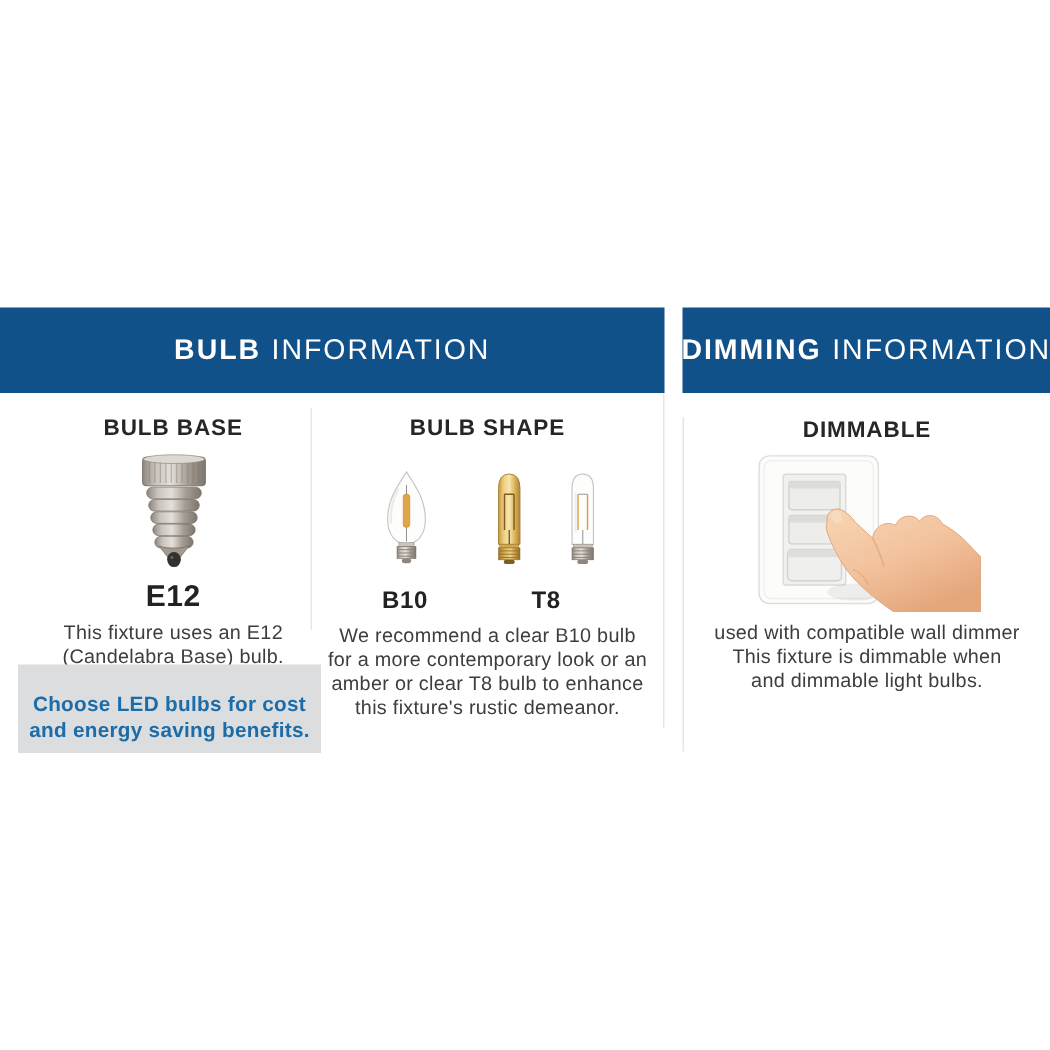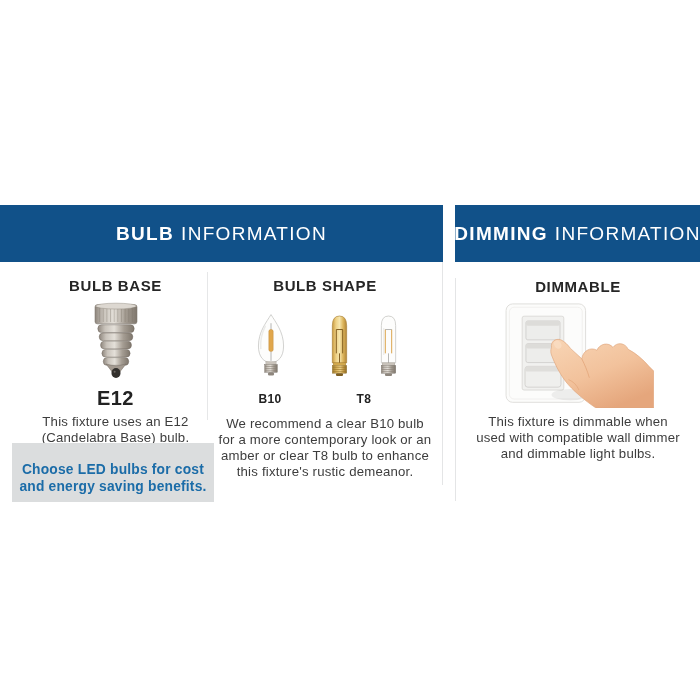--- a/index.html
+++ b/index.html
@@ -25,21 +25,21 @@
   .bulb-label{margin-top:5px;font-size:20px;font-weight:bold;letter-spacing:.4px;color:#222;line-height:18px;}
   .desc{margin-top:7px;font-size:13.2px;line-height:16px;color:#3D3D3D;letter-spacing:.2px;}
   .col-shape .desc,.dim-body .desc{margin-top:6px;}
   .tip{position:absolute;left:0;top:181px;width:202px;background:var(--tip-bg,#DBDDDE);
        padding:18px 0 7px;font-size:13.8px;font-weight:bold;color:var(--tip-text,#1B6CA8);
        line-height:17px;letter-spacing:.2px;}
   .shape-row{display:flex;justify-content:center;align-items:flex-end;margin-top:12px;height:80px;}
   .icon-b10{margin-right:33px;}
   .icon-t8a{margin-right:22px;}
   .shape-labels{position:relative;height:18px;margin-top:6px;}
-  .shape-labels .lbl{position:absolute;transform:translateX(-50%);font-size:12px;font-weight:bold;color:#222;letter-spacing:.4px;}
+  .shape-labels .lbl{position:absolute;transform:translateX(-50%);font-size:16px;font-weight:bold;color:#222;letter-spacing:.4px;}
   .lbl-b10{left:63px;}
   .lbl-t8{left:157px;}
   .icon-dimmer{display:block;margin:7px auto 0;}
 </style>
 </head>
 <body>
 
 <div class="canvas">
 
   <section class="card card-bulb">
@@ -201,20 +201,20 @@
                  C85,52 93,47 100,51 C103,44 112,42 117,48
                  C121,42 130,43 133,50 C141,54 149,61 155,68
                  L160,73 L160,112 L99,112
                  C87,104 74,93 67,84 C60,75 55,64 52,56 C51,53 51,51 52,48 Z" fill="url(#skin)" stroke="#DFA67C" stroke-width=".7"></path>
         <path d="M84,60 C87,66 90,73 92,80" fill="none" stroke="#E2A478" stroke-width="1" opacity=".8"></path>
         <path d="M70,82 C75,84 79,88 81,93" fill="none" stroke="#E2A478" stroke-width="1" opacity=".7"></path>
         <ellipse cx="58.5" cy="45" rx="3.6" ry="4.6" fill="#F9DDC4" opacity=".75" transform="rotate(-32 58.5 45)"></ellipse>
       </svg>
 
       <div class="desc">
+        <div>used with compatible wall dimmer</div>
         <div>This fixture is dimmable when</div>
-        <div>used with compatible wall dimmer</div>
         <div>and dimmable light bulbs.</div>
       </div>
     </div>
   </section>
 
 </div>
 
 </body></html>

